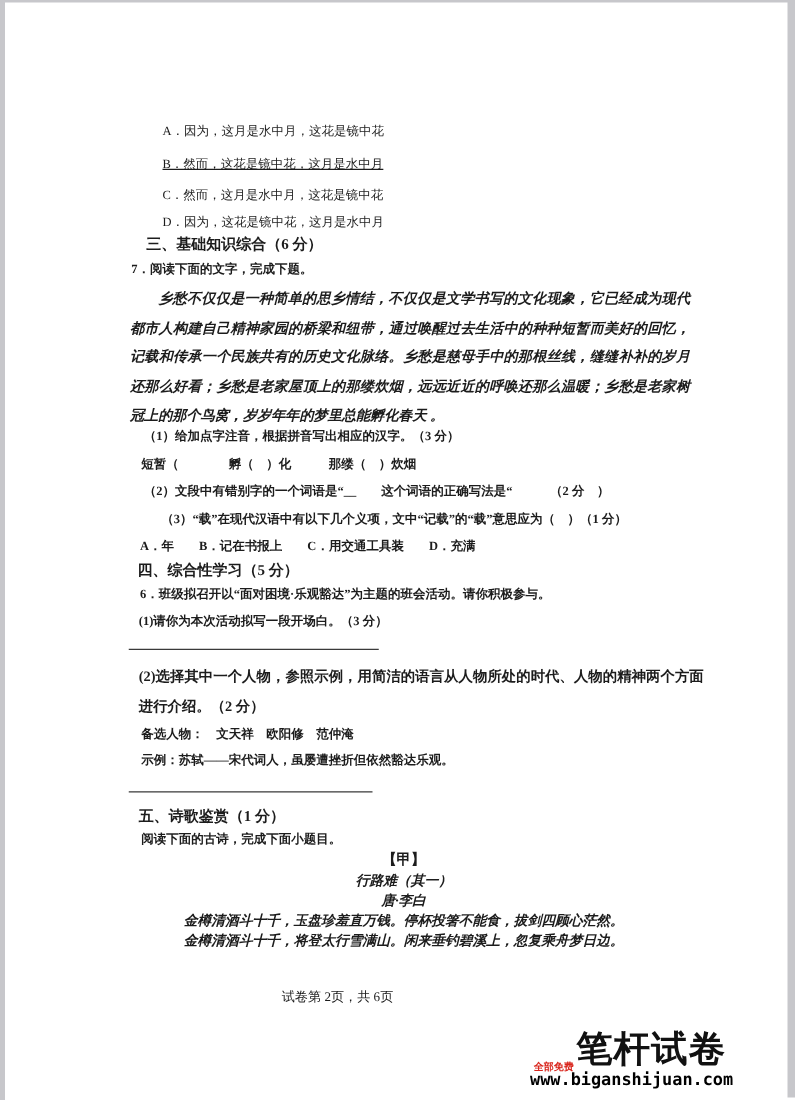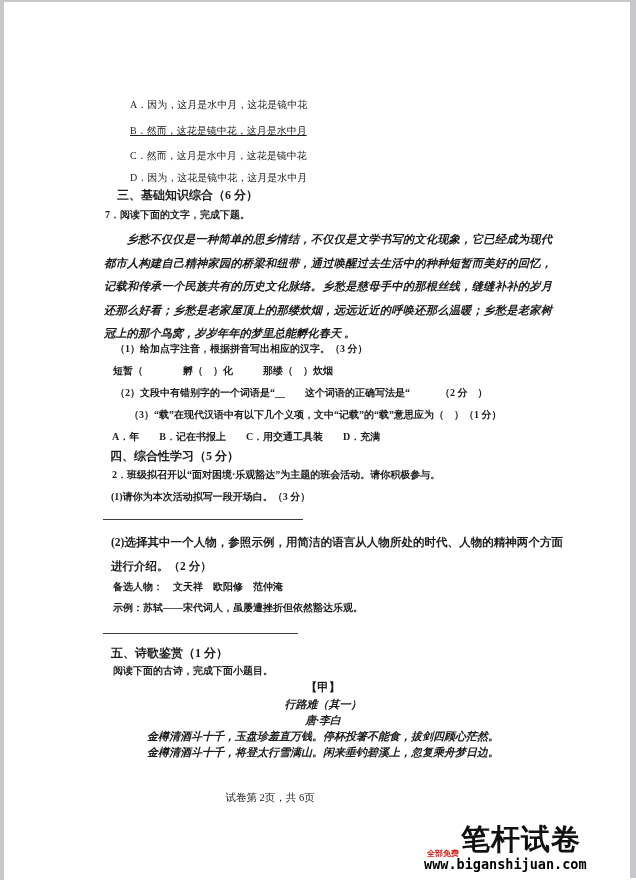--- a/index.html
+++ b/index.html
@@ -57,21 +57,21 @@
   <div class="t h" style="left:117px; top:187px;">三、基础知识综合（6 分）</div>
   <div class="t" style="left:105px; top:208px;">7．阅读下面的文字，完成下题。</div>
   <div class="passage">乡愁不仅仅是一种简单的思乡情结，不仅仅是文学书写的文化现象，它已经成为现代都市人构建自己精神家园的桥梁和纽带，通过唤醒过去生活中的种种短暂而美好的回忆，记载和传承一个民族共有的历史文化脉络。乡愁是慈母手中的那根丝线，缝缝补补的岁月还那么好看；乡愁是老家屋顶上的那缕炊烟，远远近近的呼唤还那么温暖；乡愁是老家树冠上的那个鸟窝，岁岁年年的梦里总能孵化春天 。</div>
   <div class="t" style="left:115px; top:342px;">（1）给加点字注音，根据拼音写出相应的汉字。（3 分）</div>
   <div class="t" style="left:113px; top:364px;">短暂（　　　　孵（　）化　　　那缕（　）炊烟</div>
   <div class="t" style="left:115px; top:386px;">（2）文段中有错别字的一个词语是“__　　这个词语的正确写法是“　　　（2 分　）</div>
   <div class="t" style="left:115px; top:408px;margin-left:14px;">（3）“载”在现代汉语中有以下几个义项，文中“记载”的“载”意思应为（　）（1 分）</div>
   <div class="t" style="left:112px; top:430px;">A．年　　B．记在书报上　　C．用交通工具装　　D．充满</div>
 
   <div class="t h" style="left:110px; top:448px;">四、综合性学习（5 分）</div>
-  <div class="t" style="left:112px; top:468px;">2．班级拟召开以“面对困境·乐观豁达”为主题的班会活动。请你积极参与。</div>
+  <div class="t" style="left:112px; top:468px;">6．班级拟召开以“面对困境·乐观豁达”为主题的班会活动。请你积极参与。</div>
   <div class="t" style="left:111px; top:490px;">(1)请你为本次活动拟写一段开场白。（3 分）</div>
   <div class="blank-line" style="left:103px; top:519px; width:200px;"></div>
   <div class="q8sub2">(2)选择其中一个人物，参照示例，用简洁的语言从人物所处的时代、人物的精神两个方面进行介绍。（2 分）</div>
   <div class="t" style="left:113px; top:580px;">备选人物：　文天祥　欧阳修　范仲淹</div>
   <div class="t" style="left:113px; top:601px;">示例：苏轼——宋代词人，虽屡遭挫折但依然豁达乐观。</div>
   <div class="blank-line" style="left:103px; top:633px; width:195px;"></div>
 
   <div class="t h" style="left:111px; top:645px;">五、诗歌鉴赏（1 分）</div>
   <div class="t" style="left:113px; top:664px;">阅读下面的古诗，完成下面小题目。</div>
   <div class="poem-line" style="top:680px; font-style:normal; font-weight:700; font-size:11.5px;">【甲】</div>

